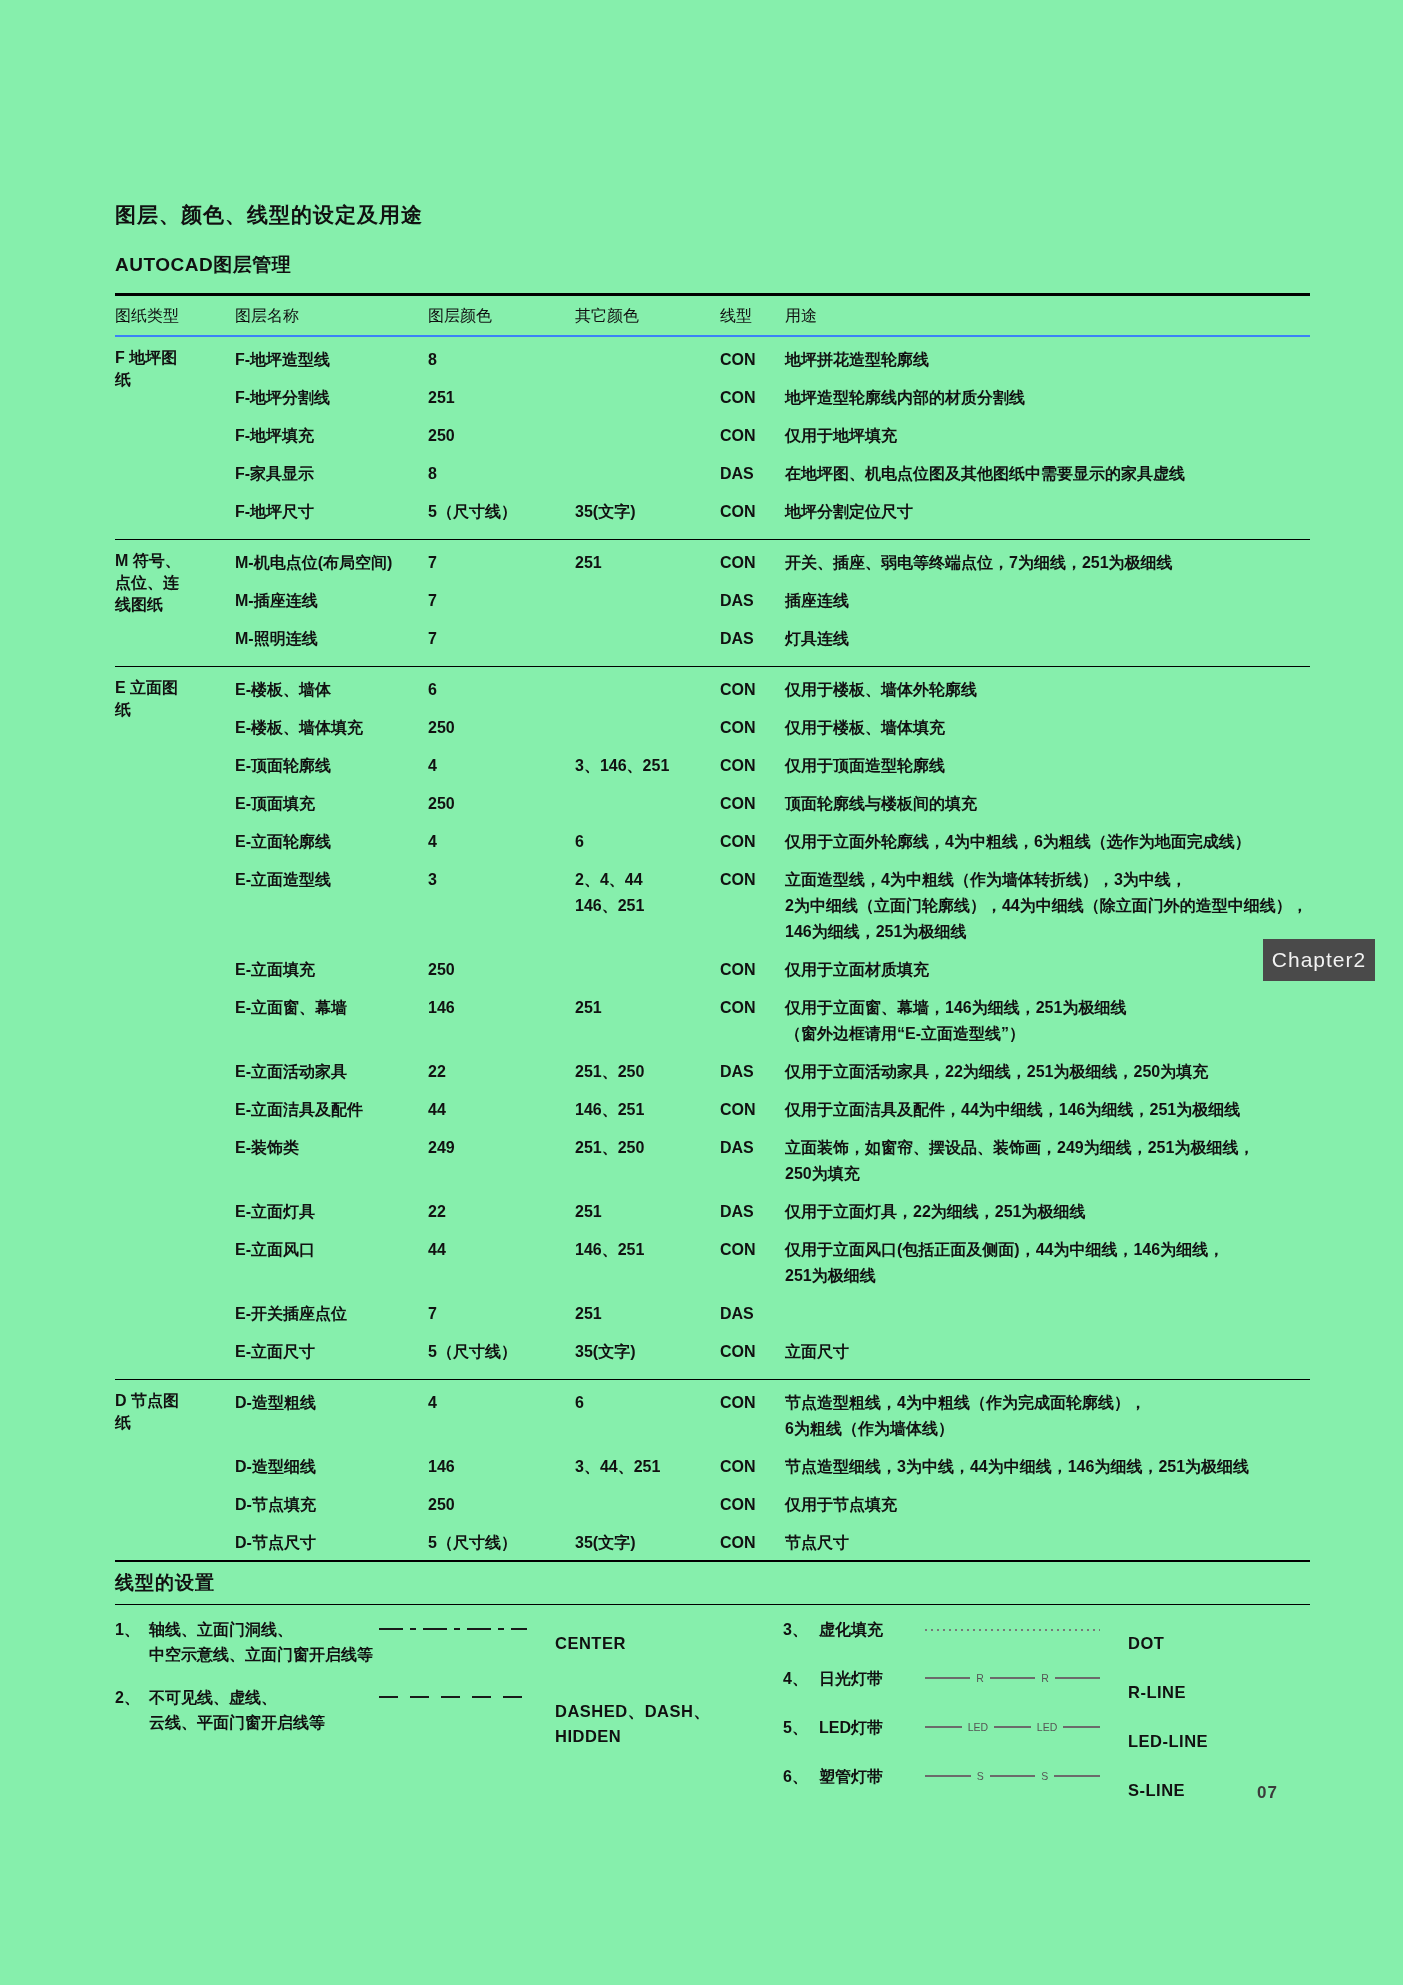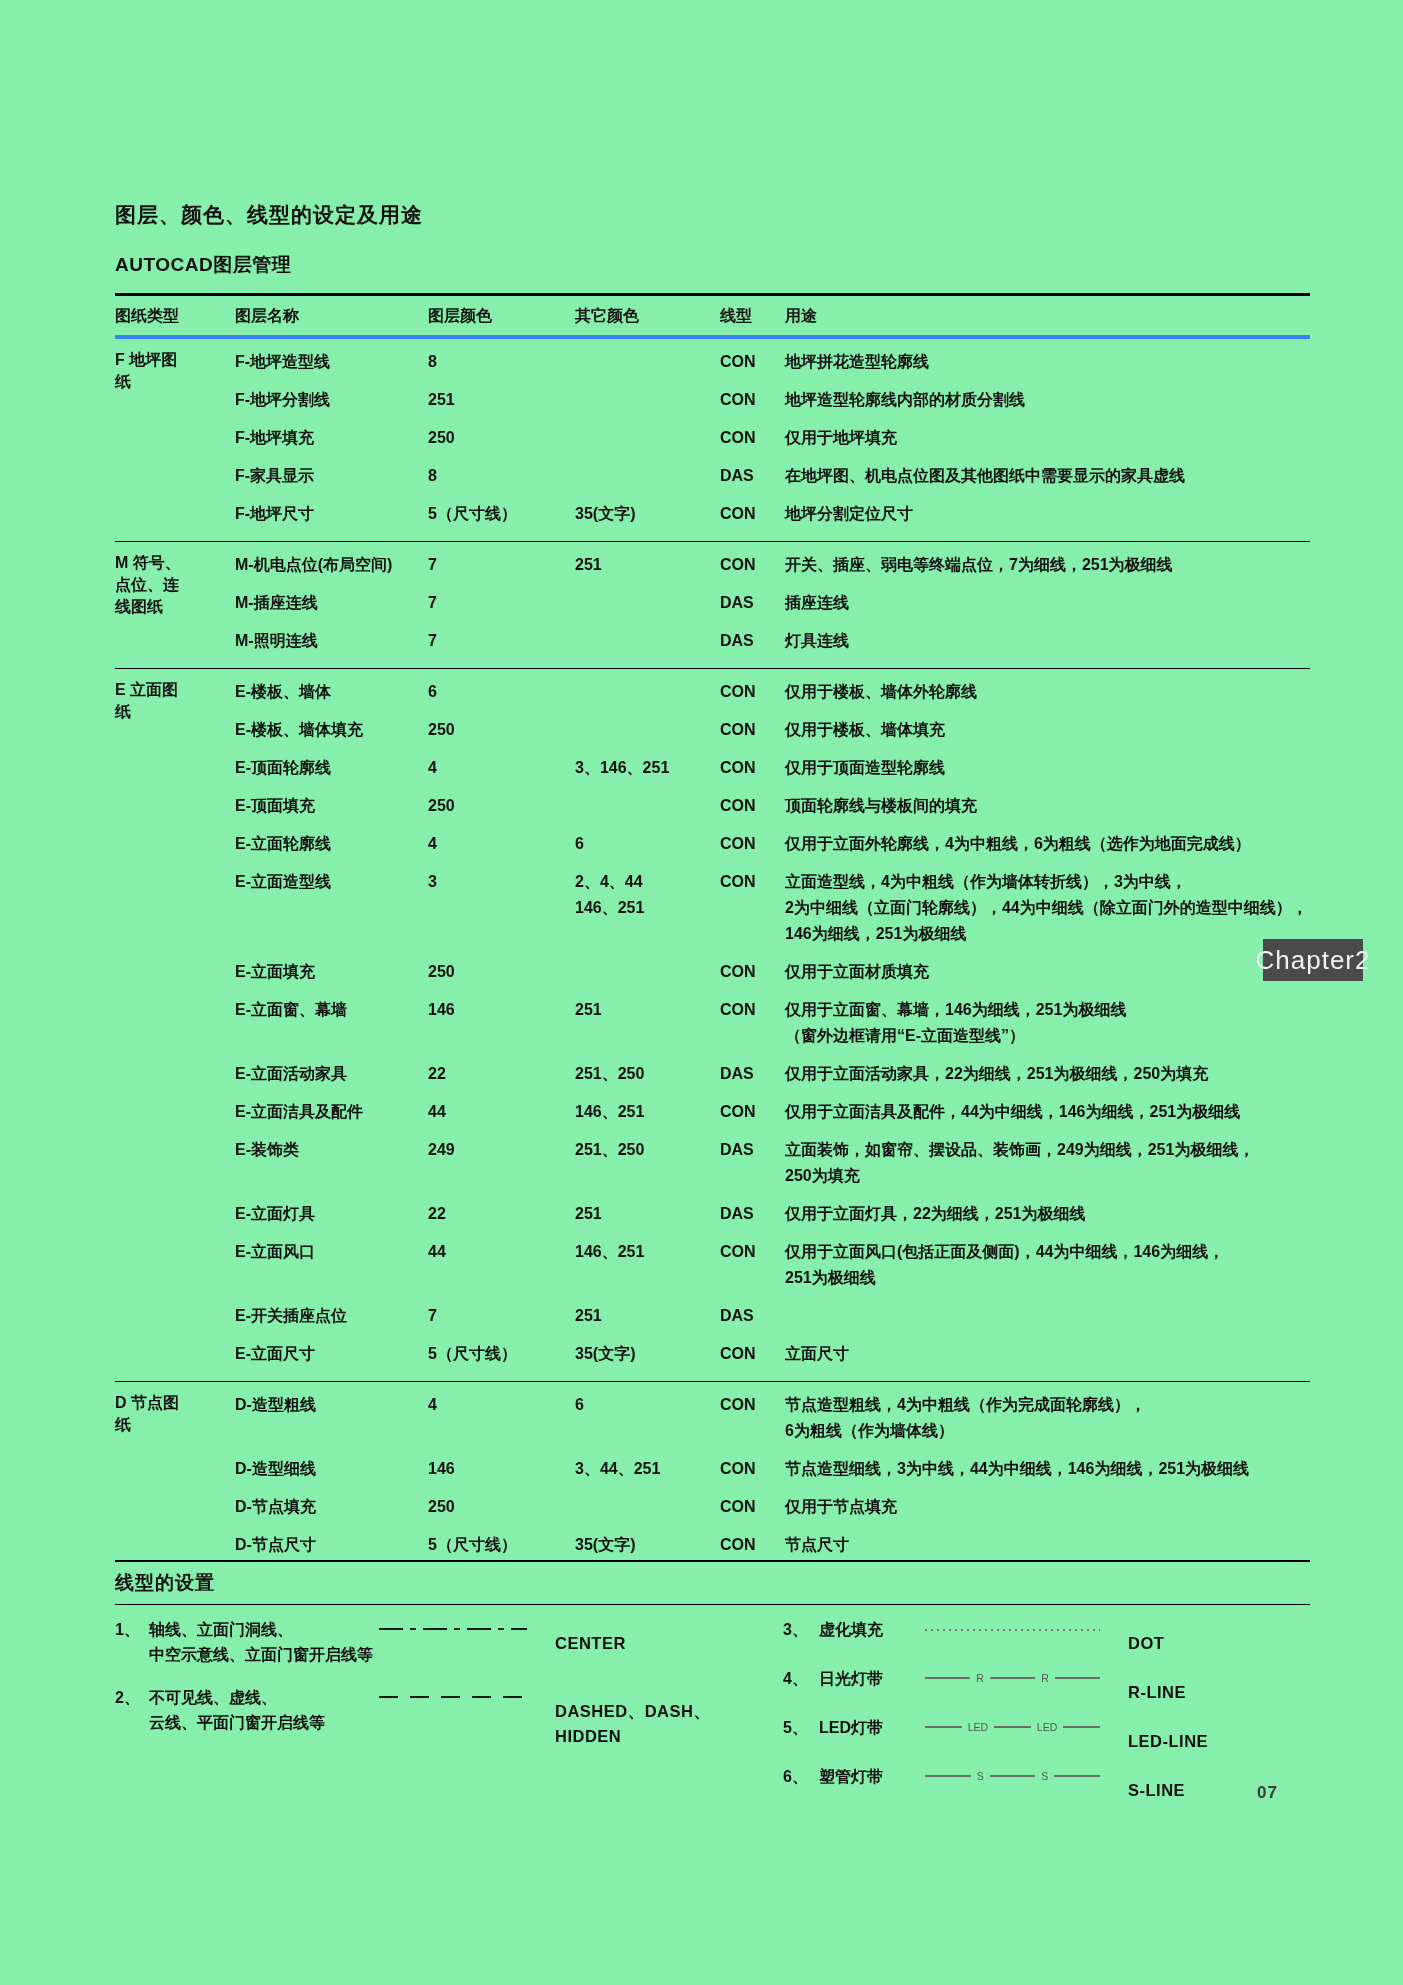--- a/index.html
+++ b/index.html
@@ -4,21 +4,21 @@
 <style>
   html,body{margin:0;padding:0;background:#e8e8e8;}
   .page{position:relative;width:1403px;height:1985px;background:#86efac;margin:0 auto;
         font-family:"Liberation Sans","DejaVu Sans",sans-serif;color:#111;overflow:hidden;}
   .content{position:absolute;left:115px;top:203px;width:1195px;}
   .doc-title{font-size:21px;font-weight:700;line-height:24px;letter-spacing:1px;}
   .sub-title{font-size:19px;font-weight:700;line-height:24px;margin-top:26px;margin-bottom:16px;letter-spacing:0.5px;}
   
   .ltable{border-top:3px solid #000;}
   .thead{display:grid;grid-template-columns:120px 193px 147px 145px 65px 525px;
-         padding:7px 0 6px 0;border-bottom:4px solid #3b82f6;font-weight:700;font-size:16px;line-height:26px;}
+         padding:7px 0 6px 0;border-bottom:2px solid #3b82f6;font-weight:400;font-size:16px;line-height:26px;}
   .tgroup{display:flex;padding-top:10px;padding-bottom:2px;}
   .tgroup + .tgroup{border-top:1.5px solid #000;}
   .c1{width:120px;flex:0 0 120px;font-weight:700;font-size:16px;line-height:22px;white-space:pre-line;}
   .rows{flex:1;}
   .trow{display:grid;grid-template-columns:193px 147px 145px 65px 525px;
         margin-bottom:12px;font-weight:700;font-size:16px;line-height:26px;}
   .pre{white-space:pre-line;}
   
   .lt-section{position:absolute;left:115px;top:1560px;width:1195px;}
   .lt-head{border-top:2.5px solid #000;border-bottom:1px solid #000;padding:8px 0;
@@ -32,22 +32,22 @@
              font-size:16px;font-weight:700;line-height:25px;align-items:start;}
   .lt-name{font-size:16.5px;font-weight:700;letter-spacing:0.5px;white-space:pre-line;margin-top:14px;}
   .sample{margin-top:11px;margin-right:28px;}
   .sample.center{height:2px;background:repeating-linear-gradient(90deg,#1a1a1a 0 24px,transparent 24px 31px,#1a1a1a 31px 37px,transparent 37px 44px);}
   .sample.dashed{height:2px;background:repeating-linear-gradient(90deg,#1a1a1a 0 19px,transparent 19px 31px);}
   .sample.dot{height:2px;margin-top:12px;background:repeating-linear-gradient(90deg,#787878 0 2px,transparent 2px 6px);}
   .sample.marked{display:flex;align-items:center;height:14px;margin-top:5px;background:none;}
   .seg{flex:1;height:1.5px;background:#6b6b6b;}
   .mk{font-size:10.5px;color:#555;font-weight:400;padding:0 6px;line-height:14px;font-family:"Liberation Sans","DejaVu Sans",sans-serif;}
   
-  .chapter-tab{position:absolute;left:1263px;top:939px;width:100px;height:42px;background:#4a4a4a;
-               color:#f2f2f2;font-size:26px;display:flex;align-items:center;justify-content:center;letter-spacing:1px;}
+  .chapter-tab{position:absolute;left:1263px;top:939px;width:112px;height:42px;background:#4a4a4a;
+               color:#f2f2f2;font-size:21px;display:flex;align-items:center;justify-content:center;letter-spacing:1px;}
   .page-num{position:absolute;left:1257px;top:1783px;font-size:17px;font-weight:700;color:#3c3c3c;letter-spacing:1px;}
 </style>
 </head>
 <body>
 
 <div class="page">
 
   <div class="content">
     <div class="doc-title">图层、颜色、线型的设定及用途</div>
     <div class="sub-title">AUTOCAD图层管理</div>

